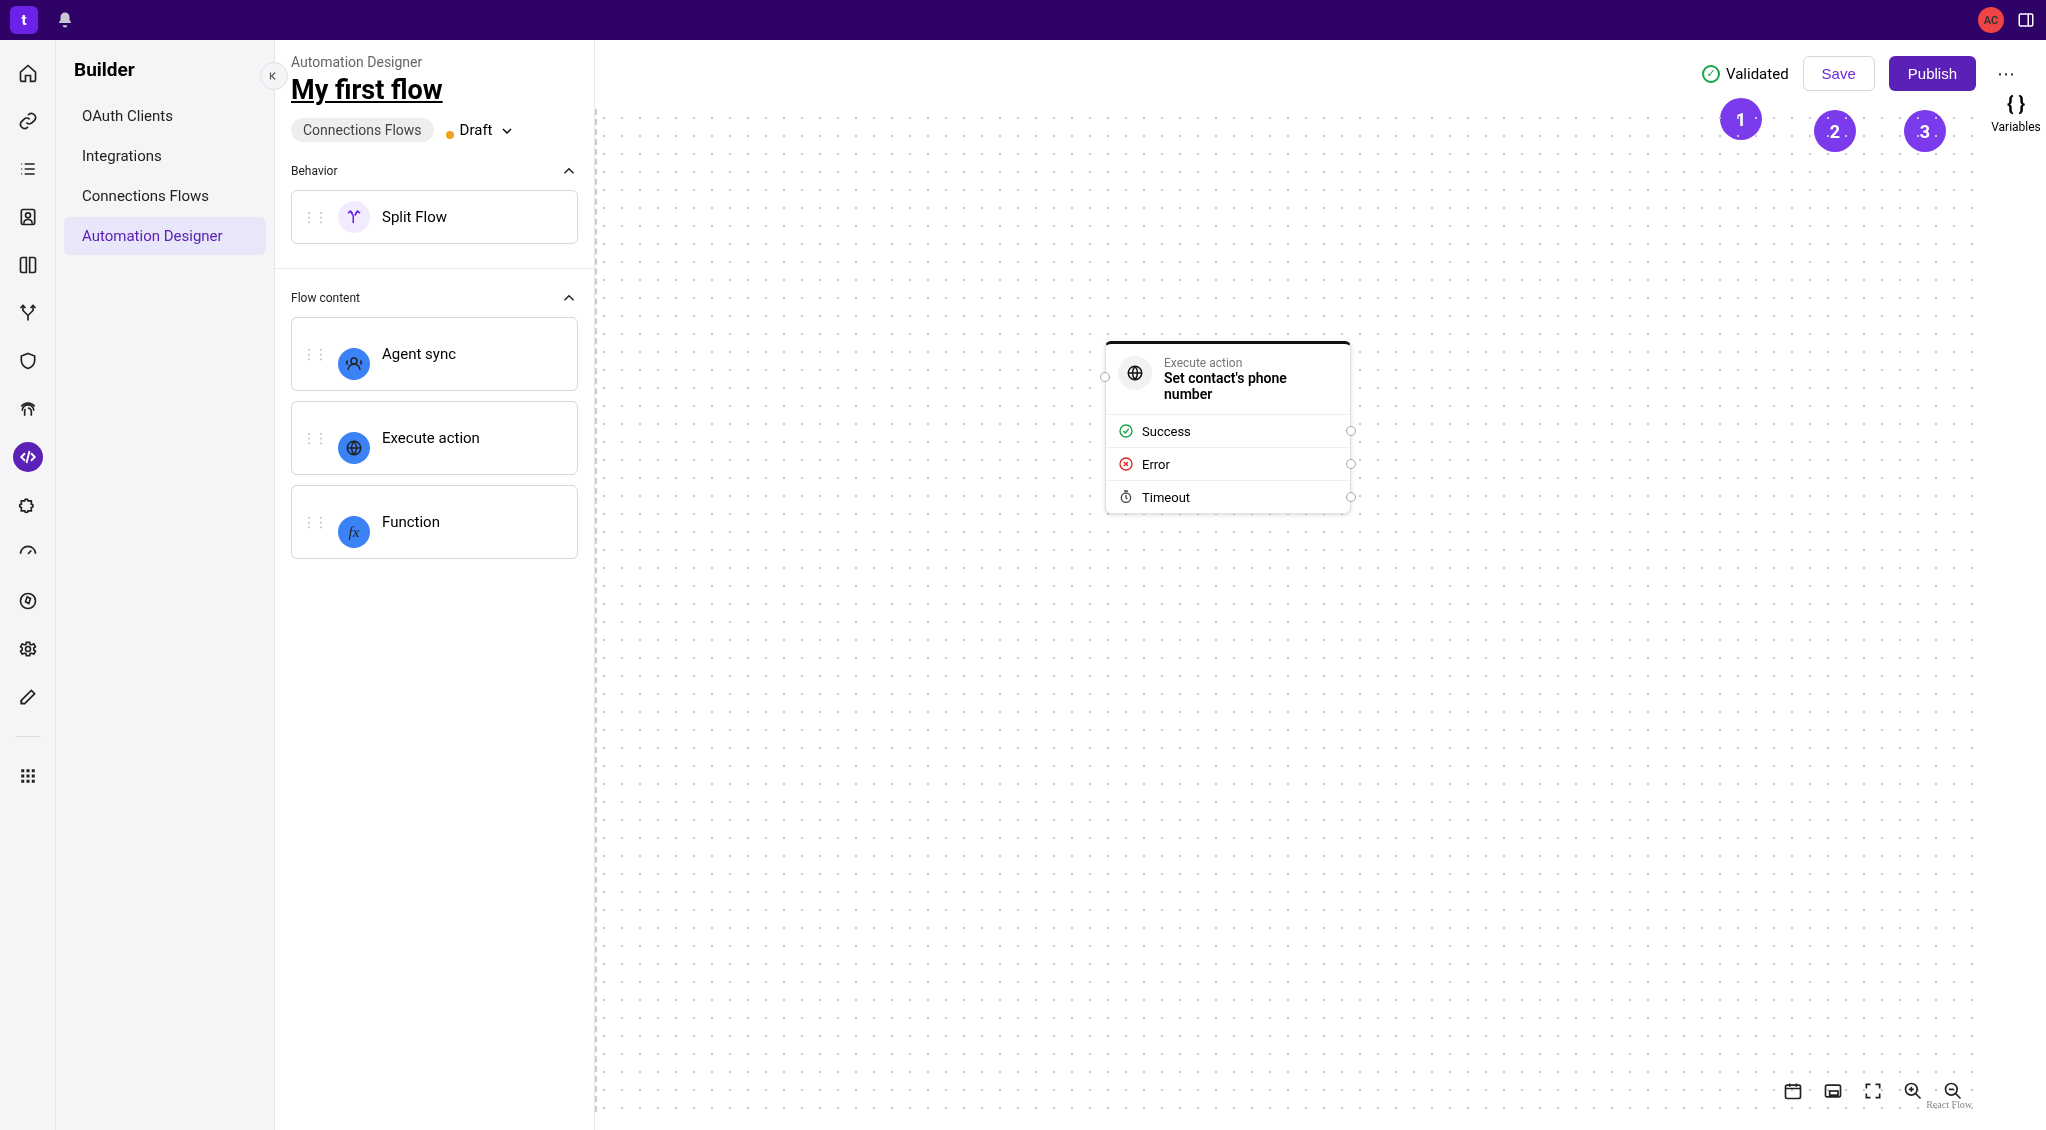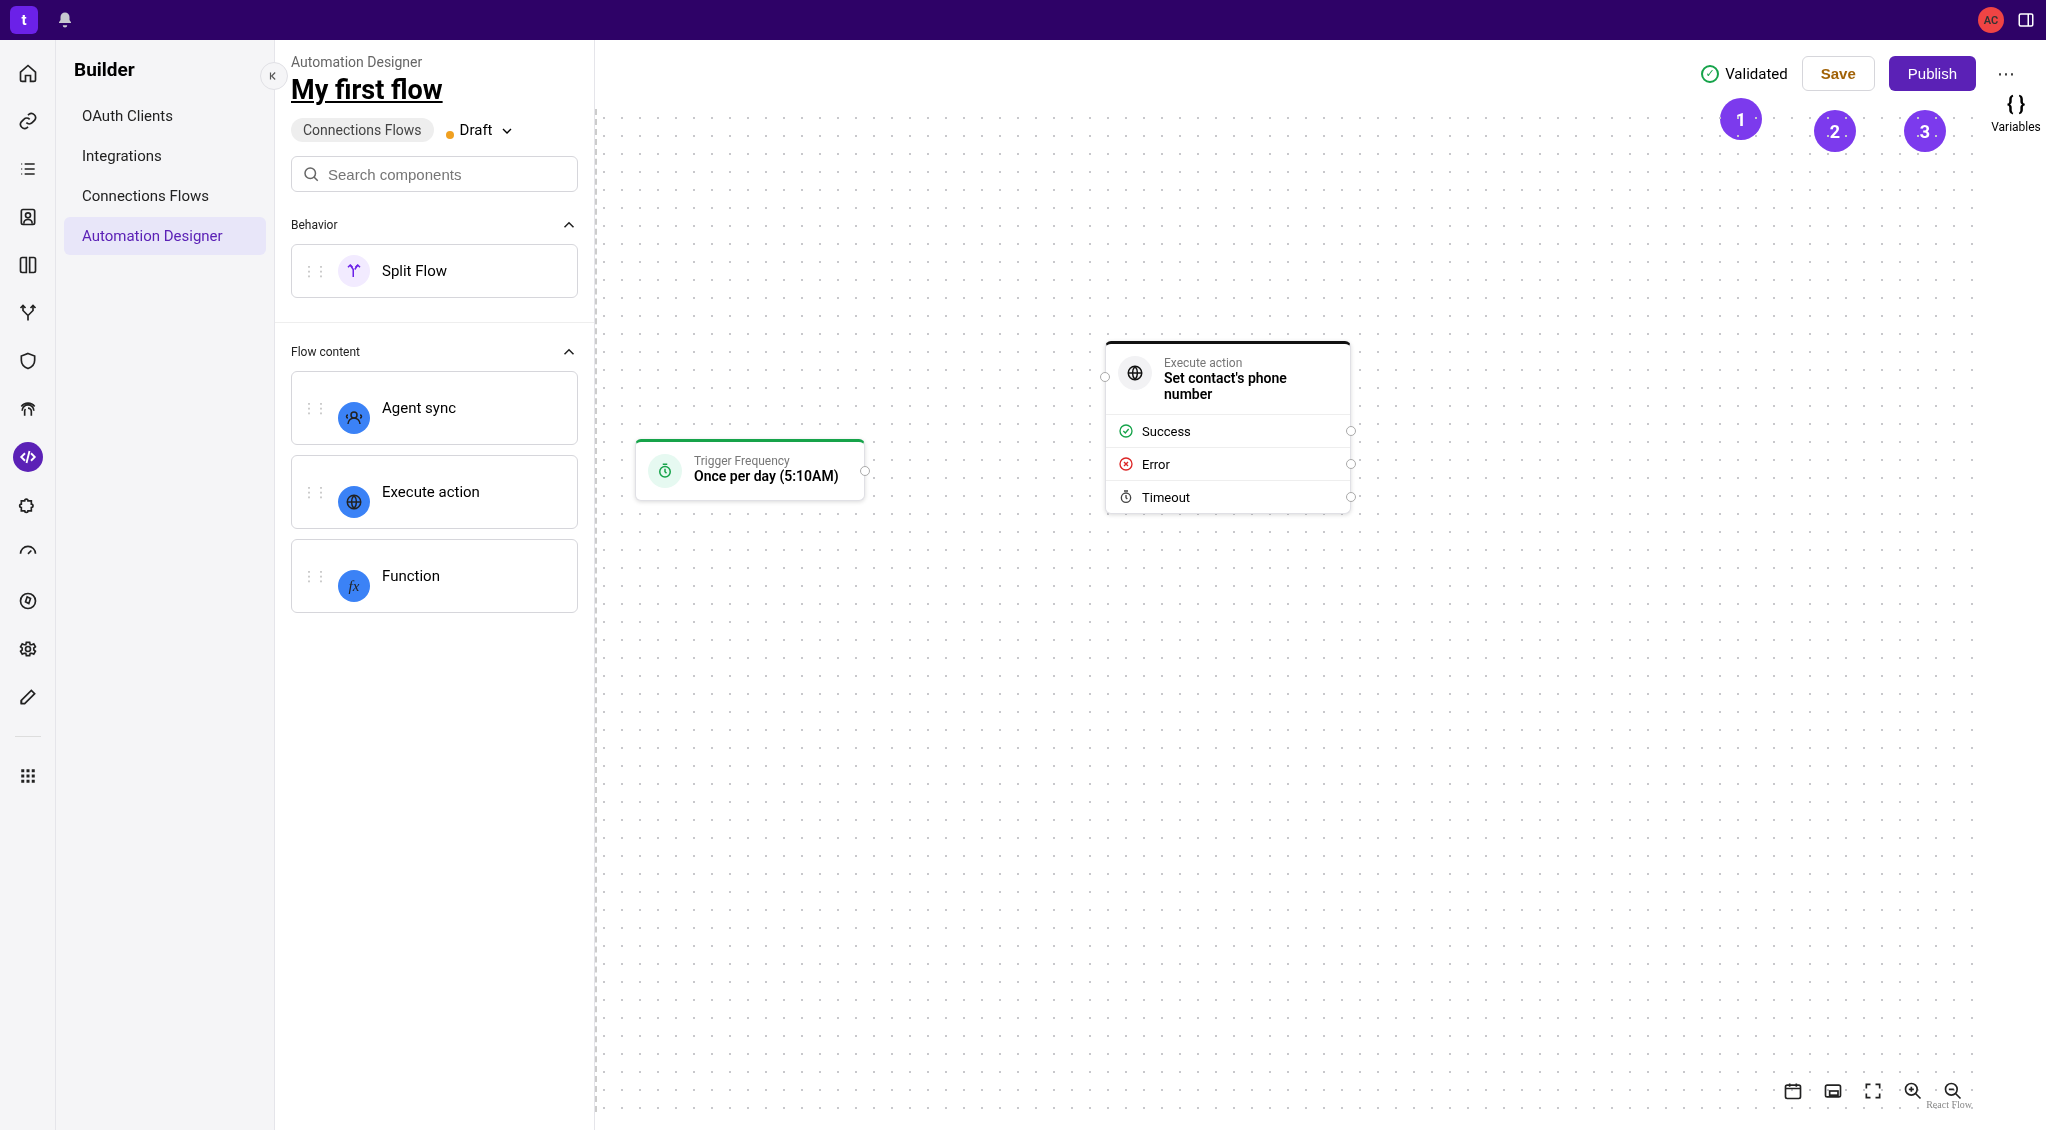--- a/index.html
+++ b/index.html
@@ -47,21 +47,21 @@
 .comp-icon.gray { background:#3b82f6; color:#222;margin-top:20px; }
 .comp-label { font-size:15px; }
 .sec-divider { height:1px; background:#eee; margin:14px -16px; }
 
 
 .canvas-wrap { flex:1; position:relative; display:flex; flex-direction:column; }
 .canvas-header { display:flex; align-items:center; justify-content:flex-end; padding:16px 24px 0; gap:14px; position:relative; }
 .validated { display:flex; align-items:center; gap:6px; font-size:15px; }
 .validated-icon { width:18px; height:18px; border:2px solid #16a34a; border-radius:50%; display:flex; align-items:center; justify-content:center; color:#16a34a; font-size:11px; }
 .btn { padding:8px 18px; border-radius:6px; font-size:15px; cursor:pointer; border:1px solid transparent; }
-.btn-save { background:#fff; border:1px solid #d6d6db; color:#a16207;font-weight:bold; }
+.btn-save { background:#fff; border:1px solid #d6d6db; color:#6d28d9; }
 .btn-publish { background:#5b21b6; color:#fff; }
 .more-btn { width:32px; height:32px; display:flex; align-items:center; justify-content:center; cursor:pointer; font-size:18px; color:#333; }
 .callout-badge { position:absolute; width:42px; height:42px; border-radius:50%; background:#7c3aed; color:#fff; display:flex; align-items:center; justify-content:center; font-weight:700; font-size:18px; }
 
 
 .board { flex:1; position:relative; background-image: radial-gradient(#c8c8cc 1px, transparent 1px); background-size: 18px 18px; background-position: 0 0; margin:18px 70px 18px 0; }
 .vdashed { position:absolute; top:0; bottom:0; left:0; border-left:2px dashed #ccc; }
 
 
 .vars-rail { position:absolute; right:0; top:52px; width:60px; display:flex; flex-direction:column; align-items:center; gap:4px; cursor:pointer; }
@@ -242,27 +242,20 @@
       <div class="chip">Connections Flows</div>
       <div class="status-pill">
         <span class="status-dot"></span>
         <span>Draft</span>
         <svg width="16" height="16" viewBox="0 0 24 24" fill="none" stroke="currentColor" stroke-width="2">
             <path d="M6 9l6 6 6-6"></path>
           </svg>
       </div>
     </div>
 
-    <div class="search-wrap">
-      <svg width="18" height="18" viewBox="0 0 24 24" fill="none" stroke="#666" stroke-width="2">
-          <circle cx="11" cy="11" r="7"></circle>
-          <path d="M21 21l-5-5"></path>
-        </svg>
-      <input placeholder="Search components" style="">
-    </div>
 
     <div class="section-head">
       <span>Behavior</span>
       <svg width="18" height="18" viewBox="0 0 24 24" fill="none" stroke="currentColor" stroke-width="2">
           <path d="M6 15l6-6 6 6"></path>
         </svg>
     </div>
     <div class="comp-card">
       <span class="drag-handle">⋮⋮</span>
       <div class="comp-icon purple">
@@ -334,35 +327,20 @@
     </div>
 
     <div class="board">
       <div class="vdashed"></div>
 
       <svg class="edges">
         <path d="M 270 360 C 380 360, 400 262, 505 262" stroke="#bbb" stroke-width="2" fill="none"></path>
         <circle cx="505" cy="262" r="5" fill="#fff" stroke="#aaa" stroke-width="1"></circle>
       </svg>
 
-      <div class="node node-trigger">
-        <div class="node-body">
-          <div class="node-icon">
-              <svg width="18" height="18" viewBox="0 0 24 24" fill="none" stroke="currentColor" stroke-width="2">
-                <circle cx="12" cy="13" r="7"></circle>
-                <path d="M12 9v4l2 2M9 3h6"></path>
-              </svg>
-            </div>
-          <div class="node-meta">
-            <span class="sup">Trigger Frequency</span>
-            <span class="main">Once per day (5:10AM)</span>
-          </div>
-        </div>
-        <div class="handle right"></div>
-      </div>
 
       <div class="node node-action">
         <div class="handle left" style="position:absolute;"></div>
         <div class="node-body">
           <div class="node-icon">
               <svg width="18" height="18" viewBox="0 0 24 24" fill="none" stroke="currentColor" stroke-width="2">
                 <circle cx="12" cy="12" r="9"></circle>
                 <path d="M3 12h18M12 3a14 14 0 0 1 0 18M12 3a14 14 0 0 0 0 18"></path>
               </svg>
             </div>

